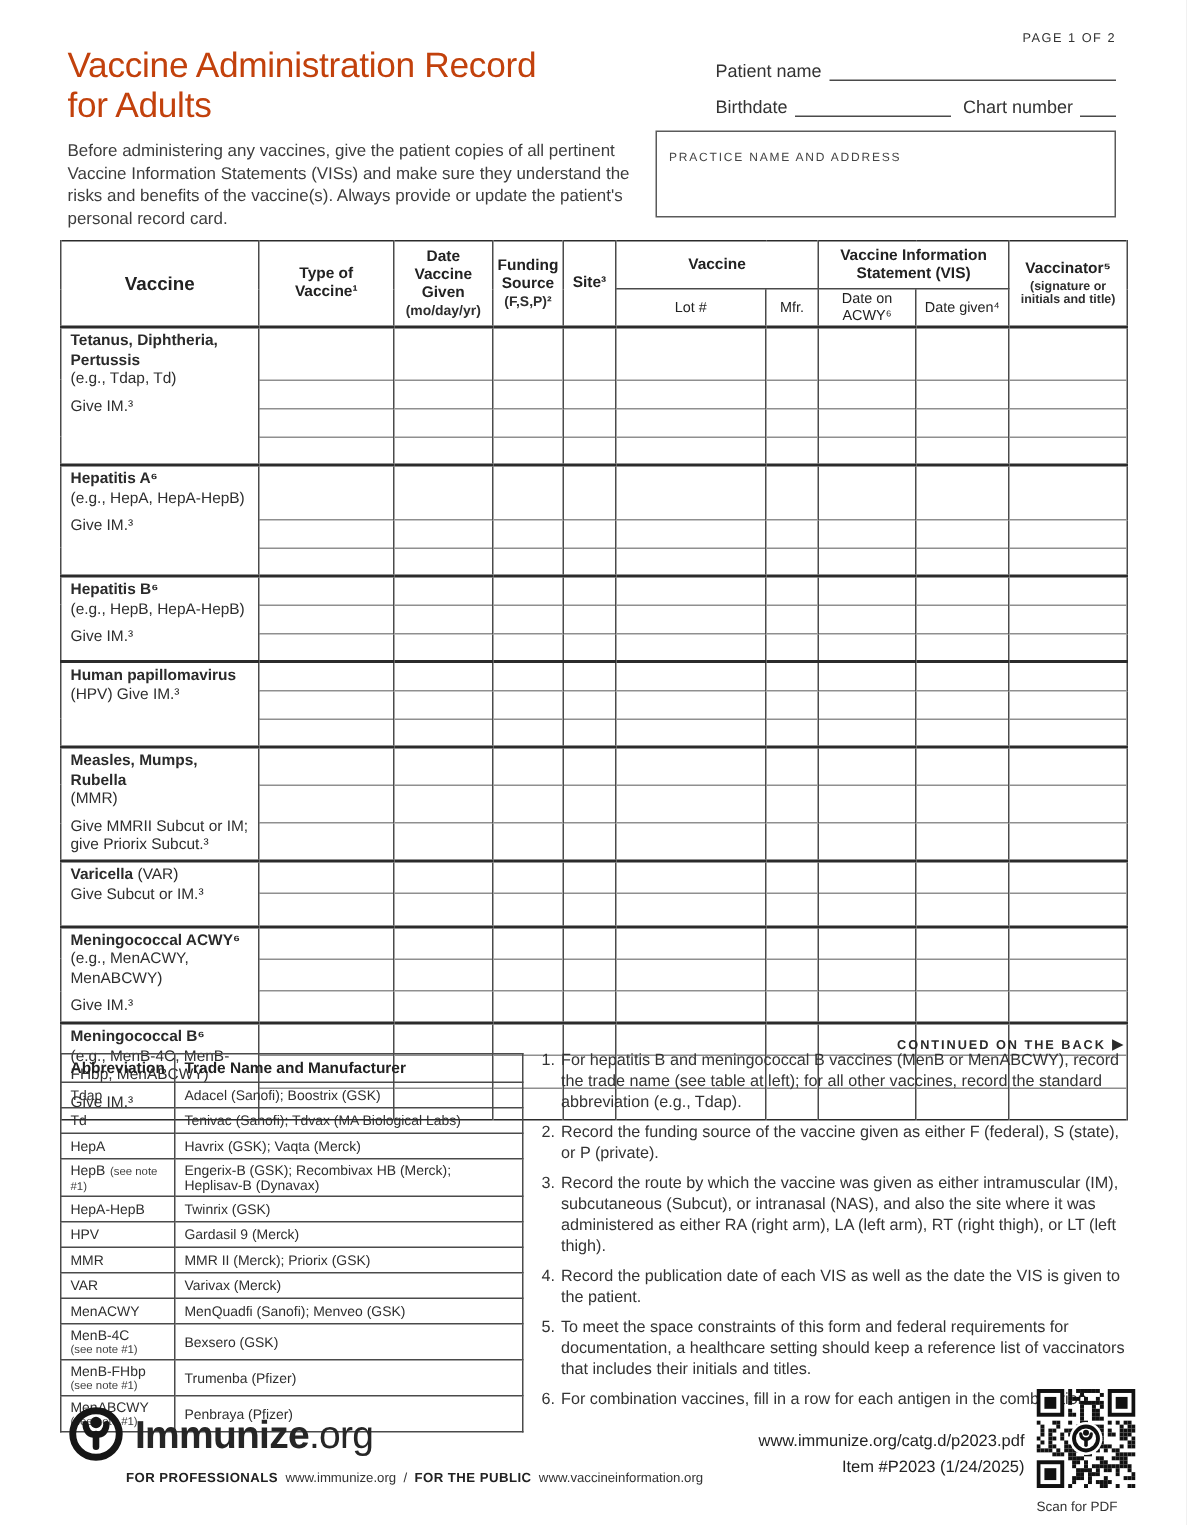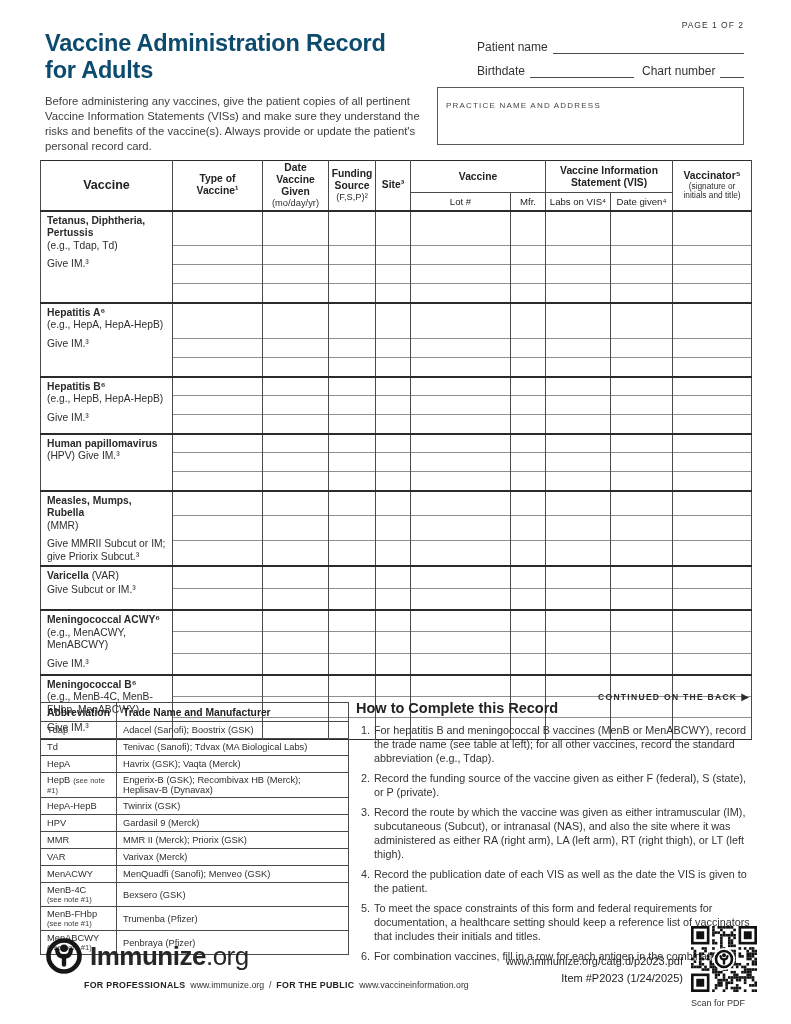--- a/index.html
+++ b/index.html
@@ -2,42 +2,42 @@
 <html><head>
 <meta charset="utf-8">
 <style>
   * { margin:0; padding:0; box-sizing:border-box; }
   html,body { background:#e8e8e8; }
   body { font-family:"Liberation Sans","DejaVu Sans",sans-serif; color:#222; }
   .page { position:relative; width:791px; height:1024px; background:#ffffff; margin:0 auto; overflow:hidden; }
 
   
   .title-block { position:absolute; left:45px; top:30px; width:392px; }
-  .title-block h1 { font-size:23.5px; font-weight:bold; color:#0c4a6e; line-height:1.17; white-space:pre-line; letter-spacing:-0.2px; }
+  .title-block h1 { font-size:23.5px; font-weight:normal; color:#c2410c; line-height:1.17; white-space:pre-line; letter-spacing:-0.2px; }
   .intro { margin-top:9px; width:384px; font-size:11.3px; line-height:1.33; color:#3d3d3d; }
 
   .top-right { position:absolute; left:437px; top:20px; width:307px; }
   .page-num { text-align:right; font-size:8.5px; letter-spacing:1px; color:#333; margin-bottom:9px; }
   .field-line { display:flex; align-items:flex-end; font-size:12px; color:#333; margin-bottom:9px; }
   .flabel { white-space:nowrap;margin-left:40px; }
   .fline { border-bottom:1px solid #4a4a4a; height:15px; margin-left:5px; }
   .grow { flex:1 1 auto; }
   .w108 { width:104px; }
   .ml { margin-left:8px; }
   .practice-box { border:1px solid #5a5a5a; height:58px; margin-top:4px; padding:6px 8px; }
   .practice-box span { font-size:8px; letter-spacing:1.2px; color:#444; }
 
   
   table.vtable { position:absolute; left:40px; top:160px; width:711px; border-collapse:collapse; table-layout:fixed; border:1.5px solid #2b2b2b; }
   .vtable th, .vtable td { border-left:1px solid #4a4a4a; border-right:1px solid #4a4a4a; }
   .vtable thead th { border-bottom:1px solid #4a4a4a; font-weight:bold; color:#222; text-align:center; vertical-align:middle; padding:1px 2px; }
   .vtable thead tr:first-child { height:32px; }
   .vtable thead tr:last-child  { height:18px; }
   .th-main { display:block; font-size:10.3px; font-weight:bold; white-space:pre-line; line-height:1.15; }
-  .th-sub  { display:block; font-size:9.3px; font-weight:normal; white-space:pre-line; line-height:1.12; color:#2e2e2e; }
+  .th-sub  { display:block; font-size:9.3px; font-weight:bold; white-space:pre-line; line-height:1.12; color:#2e2e2e; }
   .th-tiny { font-size:8.3px; }
   .c-vaccine .th-main { font-size:12.5px; }
   .th-flat { font-size:9.6px; font-weight:normal !important; }
   .vtable tbody td { padding:0; }
   .vtable tbody tr.group-start td { border-top:2px solid #2b2b2b; }
   .vtable tbody tr.sub-row td { border-top:1px solid #8f8f8f; }
   td.label-cell { vertical-align:top; padding:3px 5px 2px 6px !important; background:#fff; }
   .vname { font-size:10.3px; font-weight:bold; color:#2a2a2a; line-height:1.22; }
   .vinline { font-weight:normal; }
   .vsub { font-size:10.3px; color:#2e2e2e; line-height:1.22; }
@@ -148,21 +148,21 @@
           </th>
       </tr>
       <tr>
         <th>
             <span class="th-main th-flat">Lot #</span>
           </th>
         <th>
             <span class="th-main th-flat">Mfr.</span>
           </th>
         <th>
-            <span class="th-main th-flat">Labs on VIS⁴</span>
+            <span class="th-main th-flat">Date on ACWY⁶</span>
           </th>
         <th>
             <span class="th-main th-flat">Date given⁴</span>
           </th>
       </tr>
     </thead>
     <tbody id="vt-body">
         <tr class="group-start" style="height: 35px;">
           <td class="label-cell" rowspan="4">
             <div class="vname">Tetanus, Diphtheria, Pertussis</div>
@@ -529,21 +529,20 @@
           <td>Trumenba (Pfizer)</td>
         </tr>
         <tr>
           <td><span>MenABCWY</span><div class="abbr-note">(see note #1)</div></td>
           <td>Penbraya (Pfizer)</td>
         </tr>
       </tbody>
   </table>
 
   <div class="howto">
-    <h2>How to Complete this Record</h2>
     <ol id="howto-list">
         <li>For hepatitis B and meningococcal B vaccines (MenB or MenABCWY), record the trade name (see table at left); for all other vaccines, record the standard abbreviation (e.g., Tdap).</li>
         <li>Record the funding source of the vaccine given as either F (federal), S (state), or P (private).</li>
         <li>Record the route by which the vaccine was given as either intramuscular (IM), subcutaneous (Subcut), or intranasal (NAS), and also the site where it was administered as either RA (right arm), LA (left arm), RT (right thigh), or LT (left thigh).</li>
         <li>Record the publication date of each VIS as well as the date the VIS is given to the patient.</li>
         <li>To meet the space constraints of this form and federal requirements for documentation, a healthcare setting should keep a reference list of vaccinators that includes their initials and titles.</li>
         <li>For combination vaccines, fill in a row for each antigen in the combination.</li>
       </ol>
   </div>
 

